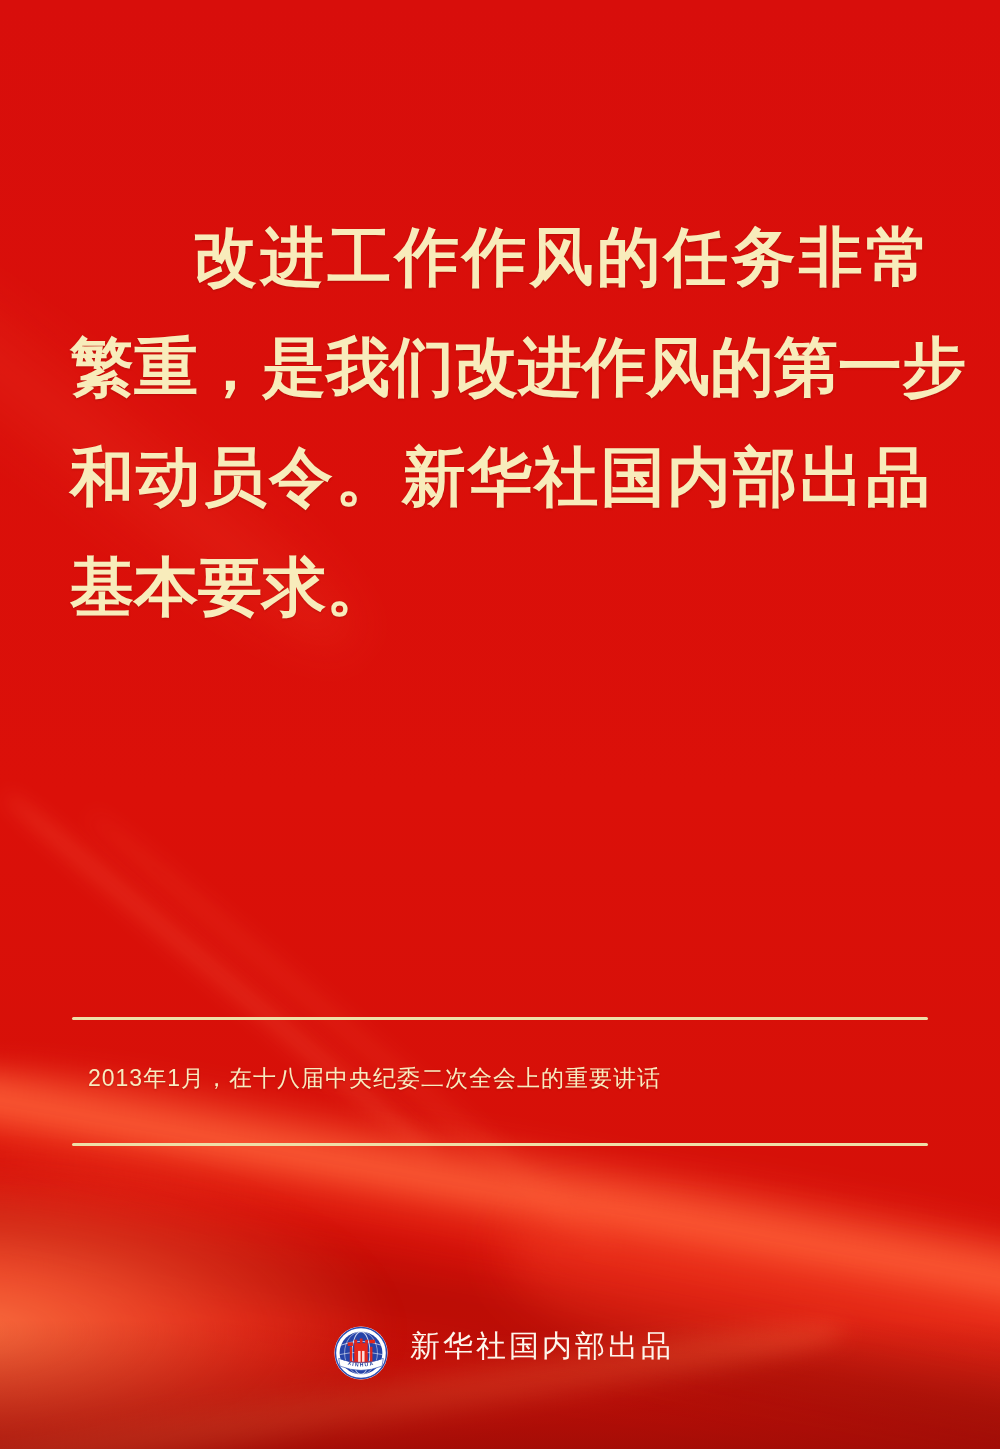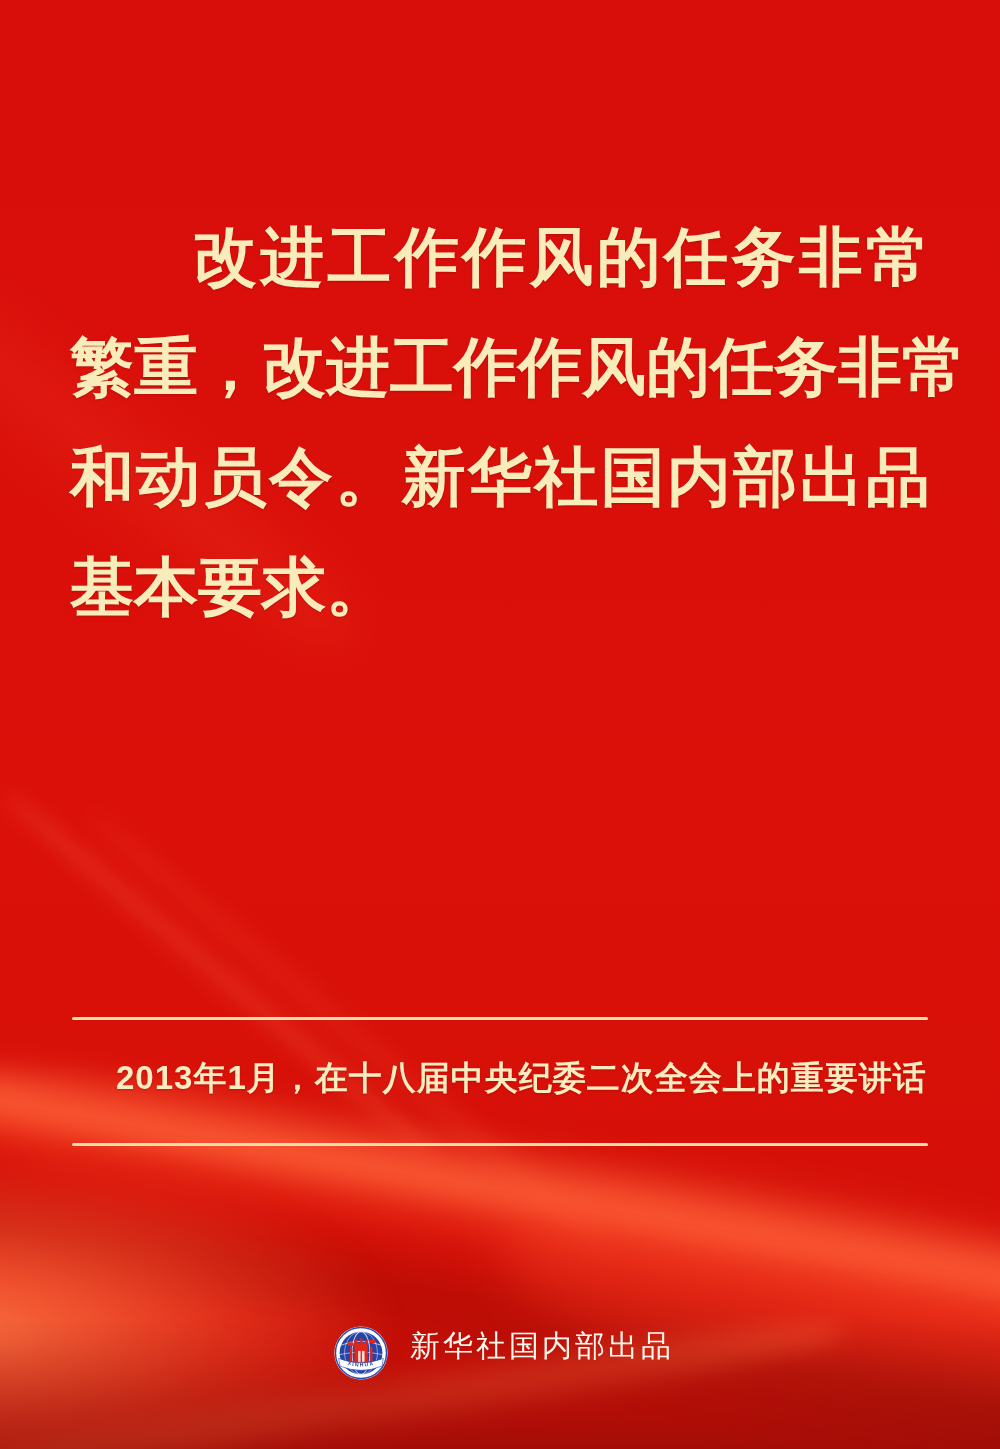--- a/index.html
+++ b/index.html
@@ -85,25 +85,24 @@
   .qline-last{text-align:center;text-align-last:left;}
   
   .divider{
     position:absolute;left:72px;width:856px;height:3px;
     background:var(--c-divider);border-radius:2px;
   }
   .divider-top{top:1017px;}
   .divider-bottom{top:1143px;}
   .attribution{
     position:absolute;left:88px;top:1056px;
-    font-size:33px;font-weight:700;letter-spacing:1px;
+    font-size:23px;font-weight:400;letter-spacing:1px;
     color:var(--c-attr);
     line-height:44px;
     text-shadow:0 1px 2px rgba(120,10,0,.3);
-    margin-left:28px;
   }
   
   .footer{
     position:absolute;left:4px;top:1326px;width:100%;height:60px;
     display:flex;justify-content:center;gap:22px;
   }
   .logo{width:54px;height:54px;display:block;}
   .publisher{
     font-size:30px;letter-spacing:3px;color:var(--c-footer);
     font-weight:400;
@@ -121,21 +120,21 @@
     <div class="ribbon r-main"></div>
     <div class="ribbon r-main-shadow"></div>
     <div class="ribbon r-glow"></div>
     <div class="ribbon r-right-soft"></div>
     <div class="ribbon r-bottom"></div>
     <div class="ribbon r-bottom-shade"></div>
   </div>
 
   <main class="quote">
     <div class="qline qline-first">改进工作作风的任务非常</div>
-    <div class="qline">繁重，改进工作作风的任务非常</div>
+    <div class="qline">繁重，是我们改进作风的第一步</div>
     <div class="qline">和动员令。新华社国内部出品</div>
     <div class="qline qline-last">基本要求。</div>
   </main>
 
   <div class="divider divider-top"></div>
 
   <div class="attribution">2013年1月，在十八届中央纪委二次全会上的重要讲话</div>
 
   <div class="divider divider-bottom"></div>
 

